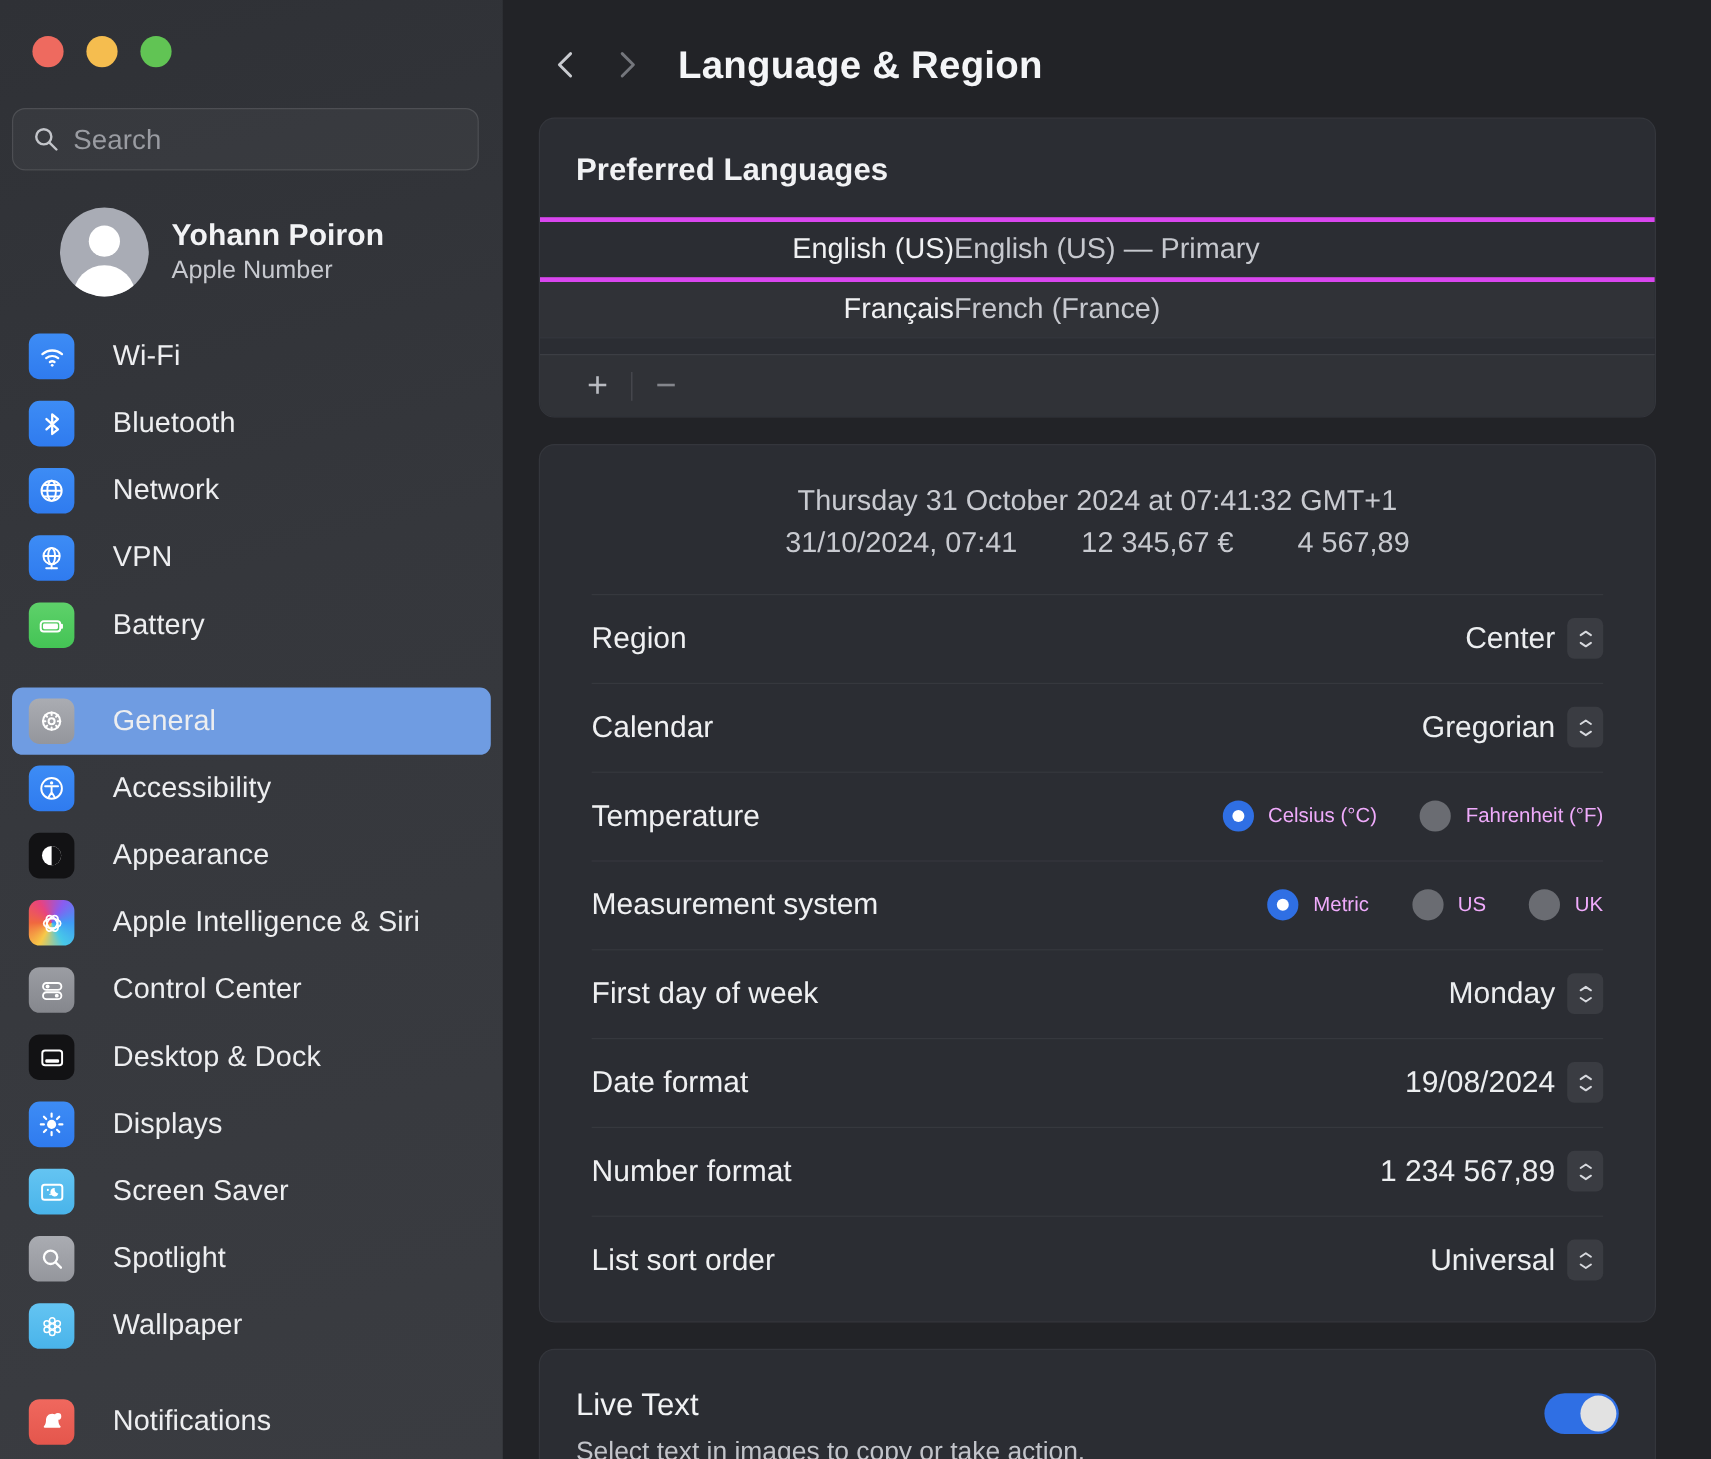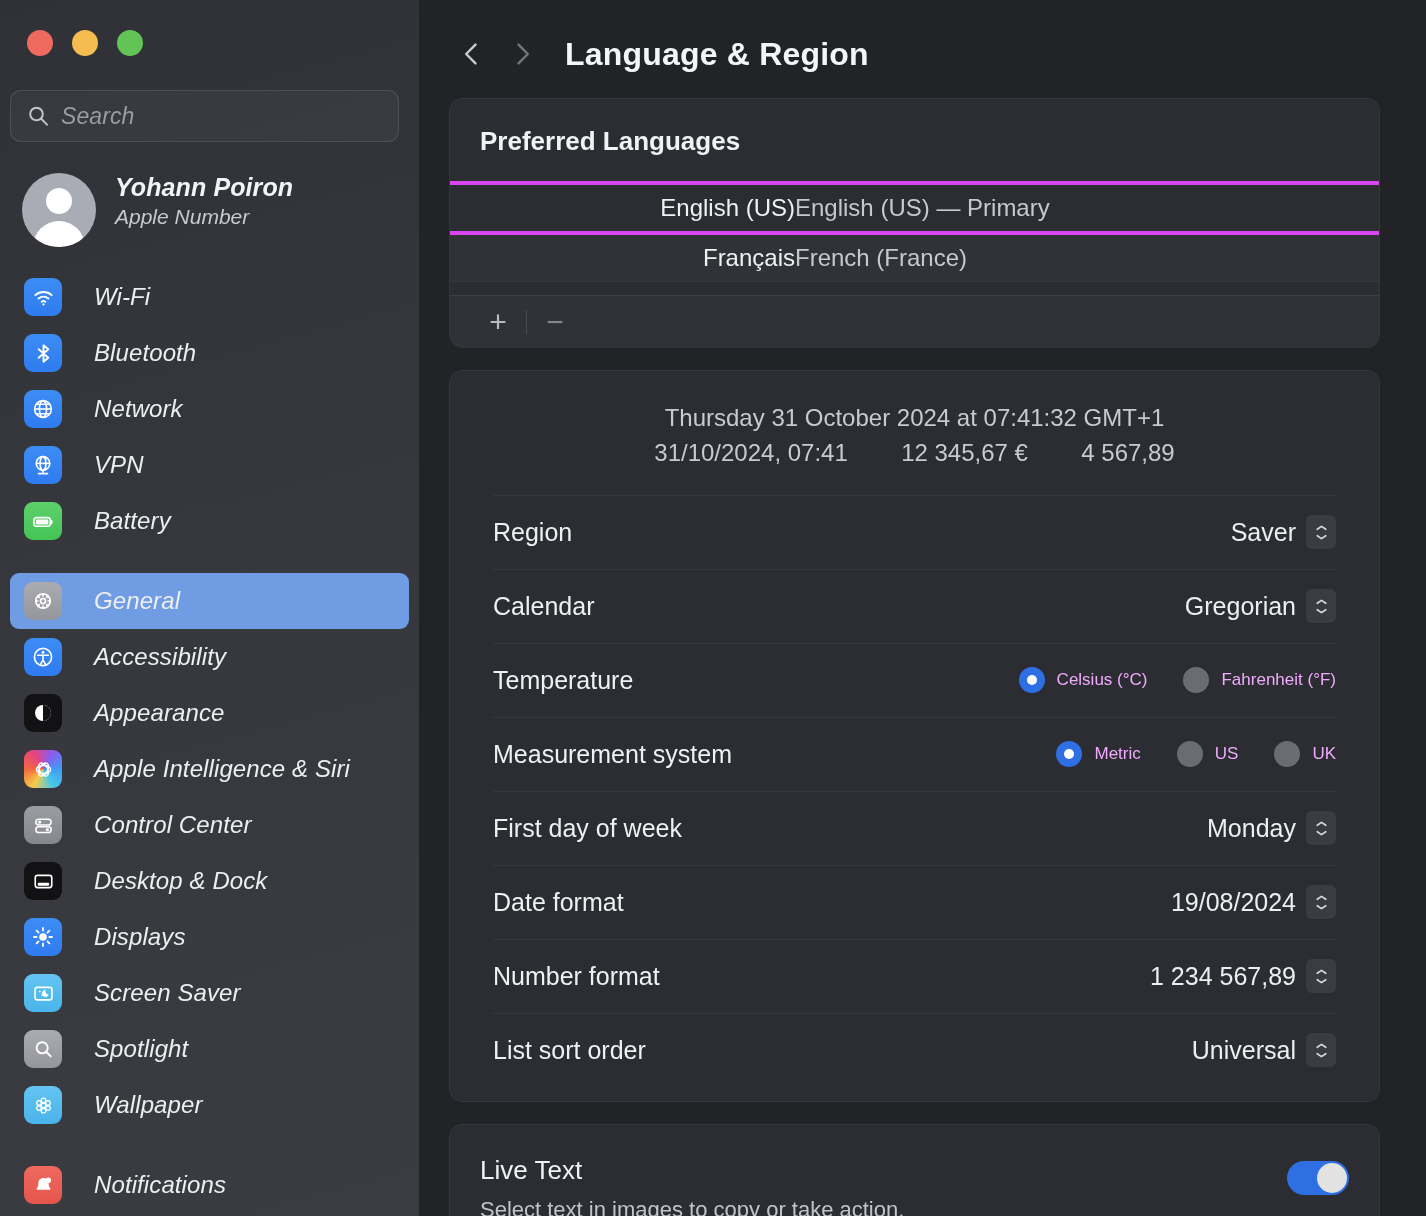--- a/index.html
+++ b/index.html
@@ -24,41 +24,40 @@
     font-family:"Liberation Sans", sans-serif;
   }
 
   
   .sidebar {
     position: relative; z-index: 2;
     width: 419px; height: 1216px;
     background: linear-gradient(165deg, #2f3136 0%, #35373c 40%, #3a3c41 100%);
     padding: 0;
     overflow: hidden;
-    font-style: italic;
   }
 
   .traffic { display: flex; gap: 19px; padding: 30px 0 0 27px; }
   .light { width: 26px; height: 26px; border-radius: 50%; }
   .light.red { background: #ee6a5f; }
   .light.yellow { background: #f5bd4f; }
   .light.green { background: #61c454; }
 
   .search-wrap { padding: 34px 20px 0 10px; }
   .search-box {
     height: 52px; border-radius: 11px;
     background: rgba(255,255,255,0.035);
     border: 1px solid rgba(255,255,255,0.11);
     display: flex; align-items: center; gap: 12px;
     padding: 0 16px;
   }
   .search-ico { width: 22px; height: 22px; flex: 0 0 22px; opacity: .92; }
   .search-ph { color: #9a9ca2; font-size: 23px; letter-spacing: .1px; }
 
-  .account { display: flex; gap: 19px; padding: 31px 0 0 22px; }
+  .account { display: flex; align-items: center; gap: 19px; padding: 31px 0 0 22px; margin-left: 28px; }
   .avatar {
     width: 74px; height: 74px; border-radius: 50%;
     background: #a9acb5; position: relative; overflow: hidden; flex: 0 0 74px;
   }
   .avatar .head { position: absolute; width: 26px; height: 26px; border-radius: 50%;
     background: #fff; left: 24px; top: 15px; }
   .avatar .body { position: absolute; width: 52px; height: 36px; border-radius: 26px 26px 0 0;
     background: #fff; left: 11px; top: 48px; }
   .acct-text { display: flex; flex-direction: column; gap: 3px; }
   .acct-name { color: #f2f3f5; font-size: 25px; font-weight: bold; letter-spacing: .1px; }
@@ -471,21 +470,21 @@
           <span class="gap1"></span>
           <span>12 345,67 €</span>
           <span class="gap2"></span>
           <span>4 567,89</span>
         </div>
       </div>
 
       <div class="setting-row">
         <div class="set-label">Region</div>
         <div class="set-right">
-          <div class="set-value">Saver</div>
+          <div class="set-value">Center</div>
           <div class="stepper">
             <svg viewBox="0 0 14 7" width="13" height="6" fill="none" stroke="currentColor" stroke-width="1.9" stroke-linecap="round" stroke-linejoin="round">
               <polyline points="2,5 7,1.6 12,5"></polyline>
               </svg>
             <svg viewBox="0 0 14 7" width="13" height="6" fill="none" stroke="currentColor" stroke-width="1.9" stroke-linecap="round" stroke-linejoin="round">
               <polyline points="2,2 7,5.4 12,2"></polyline>
               </svg>
           </div>
         </div>
       </div>

